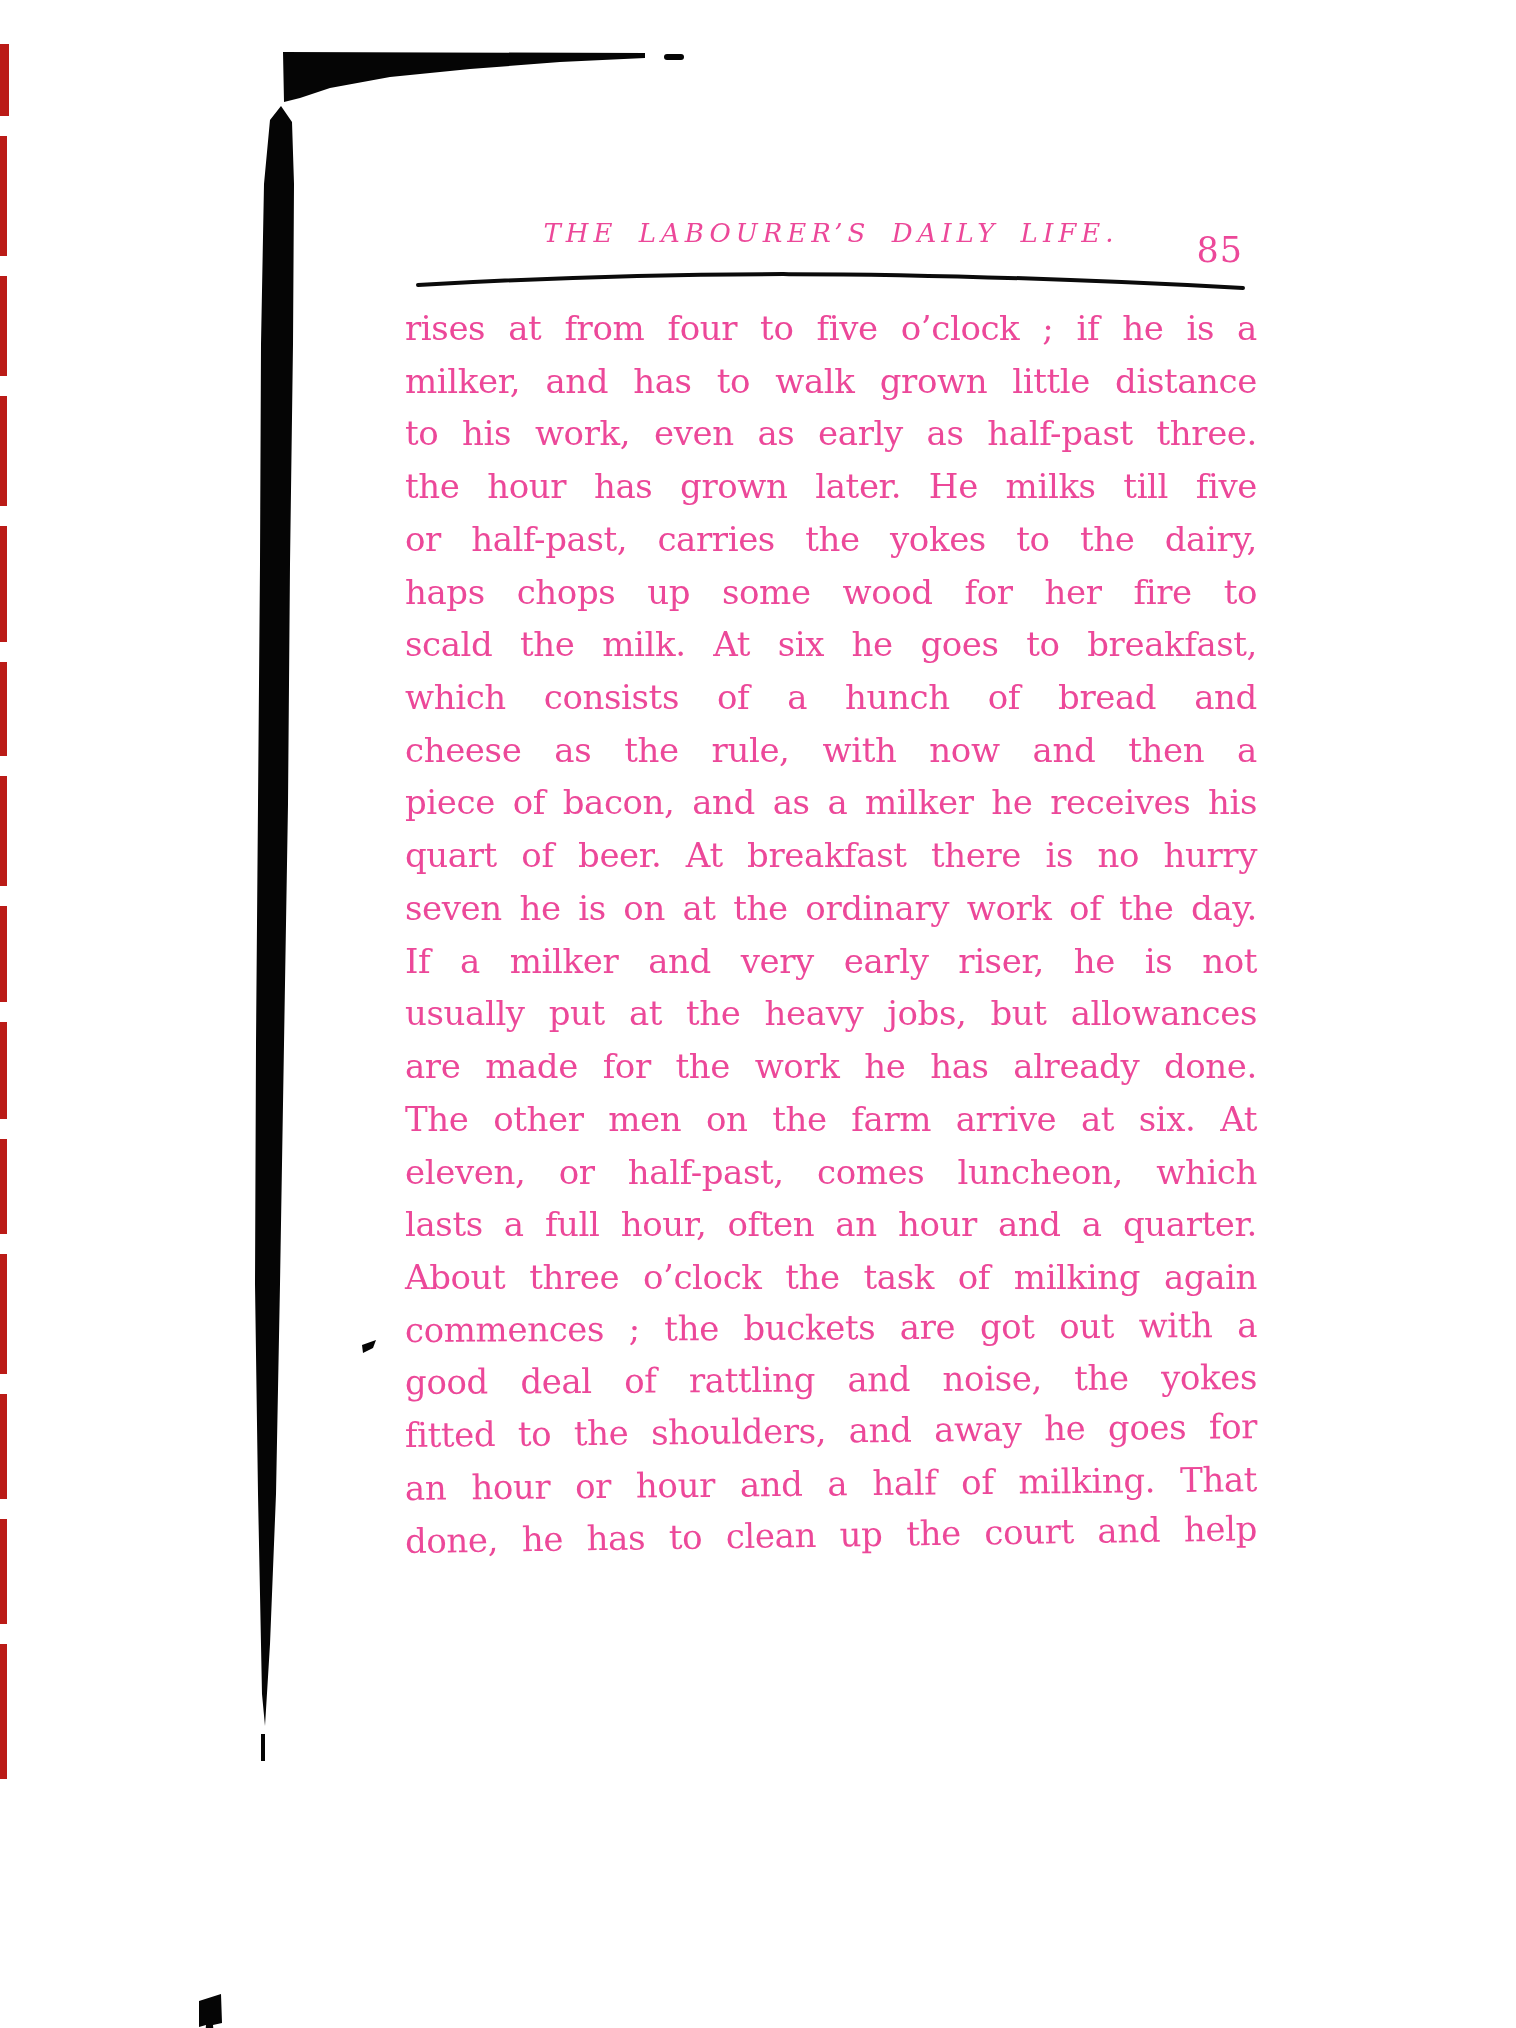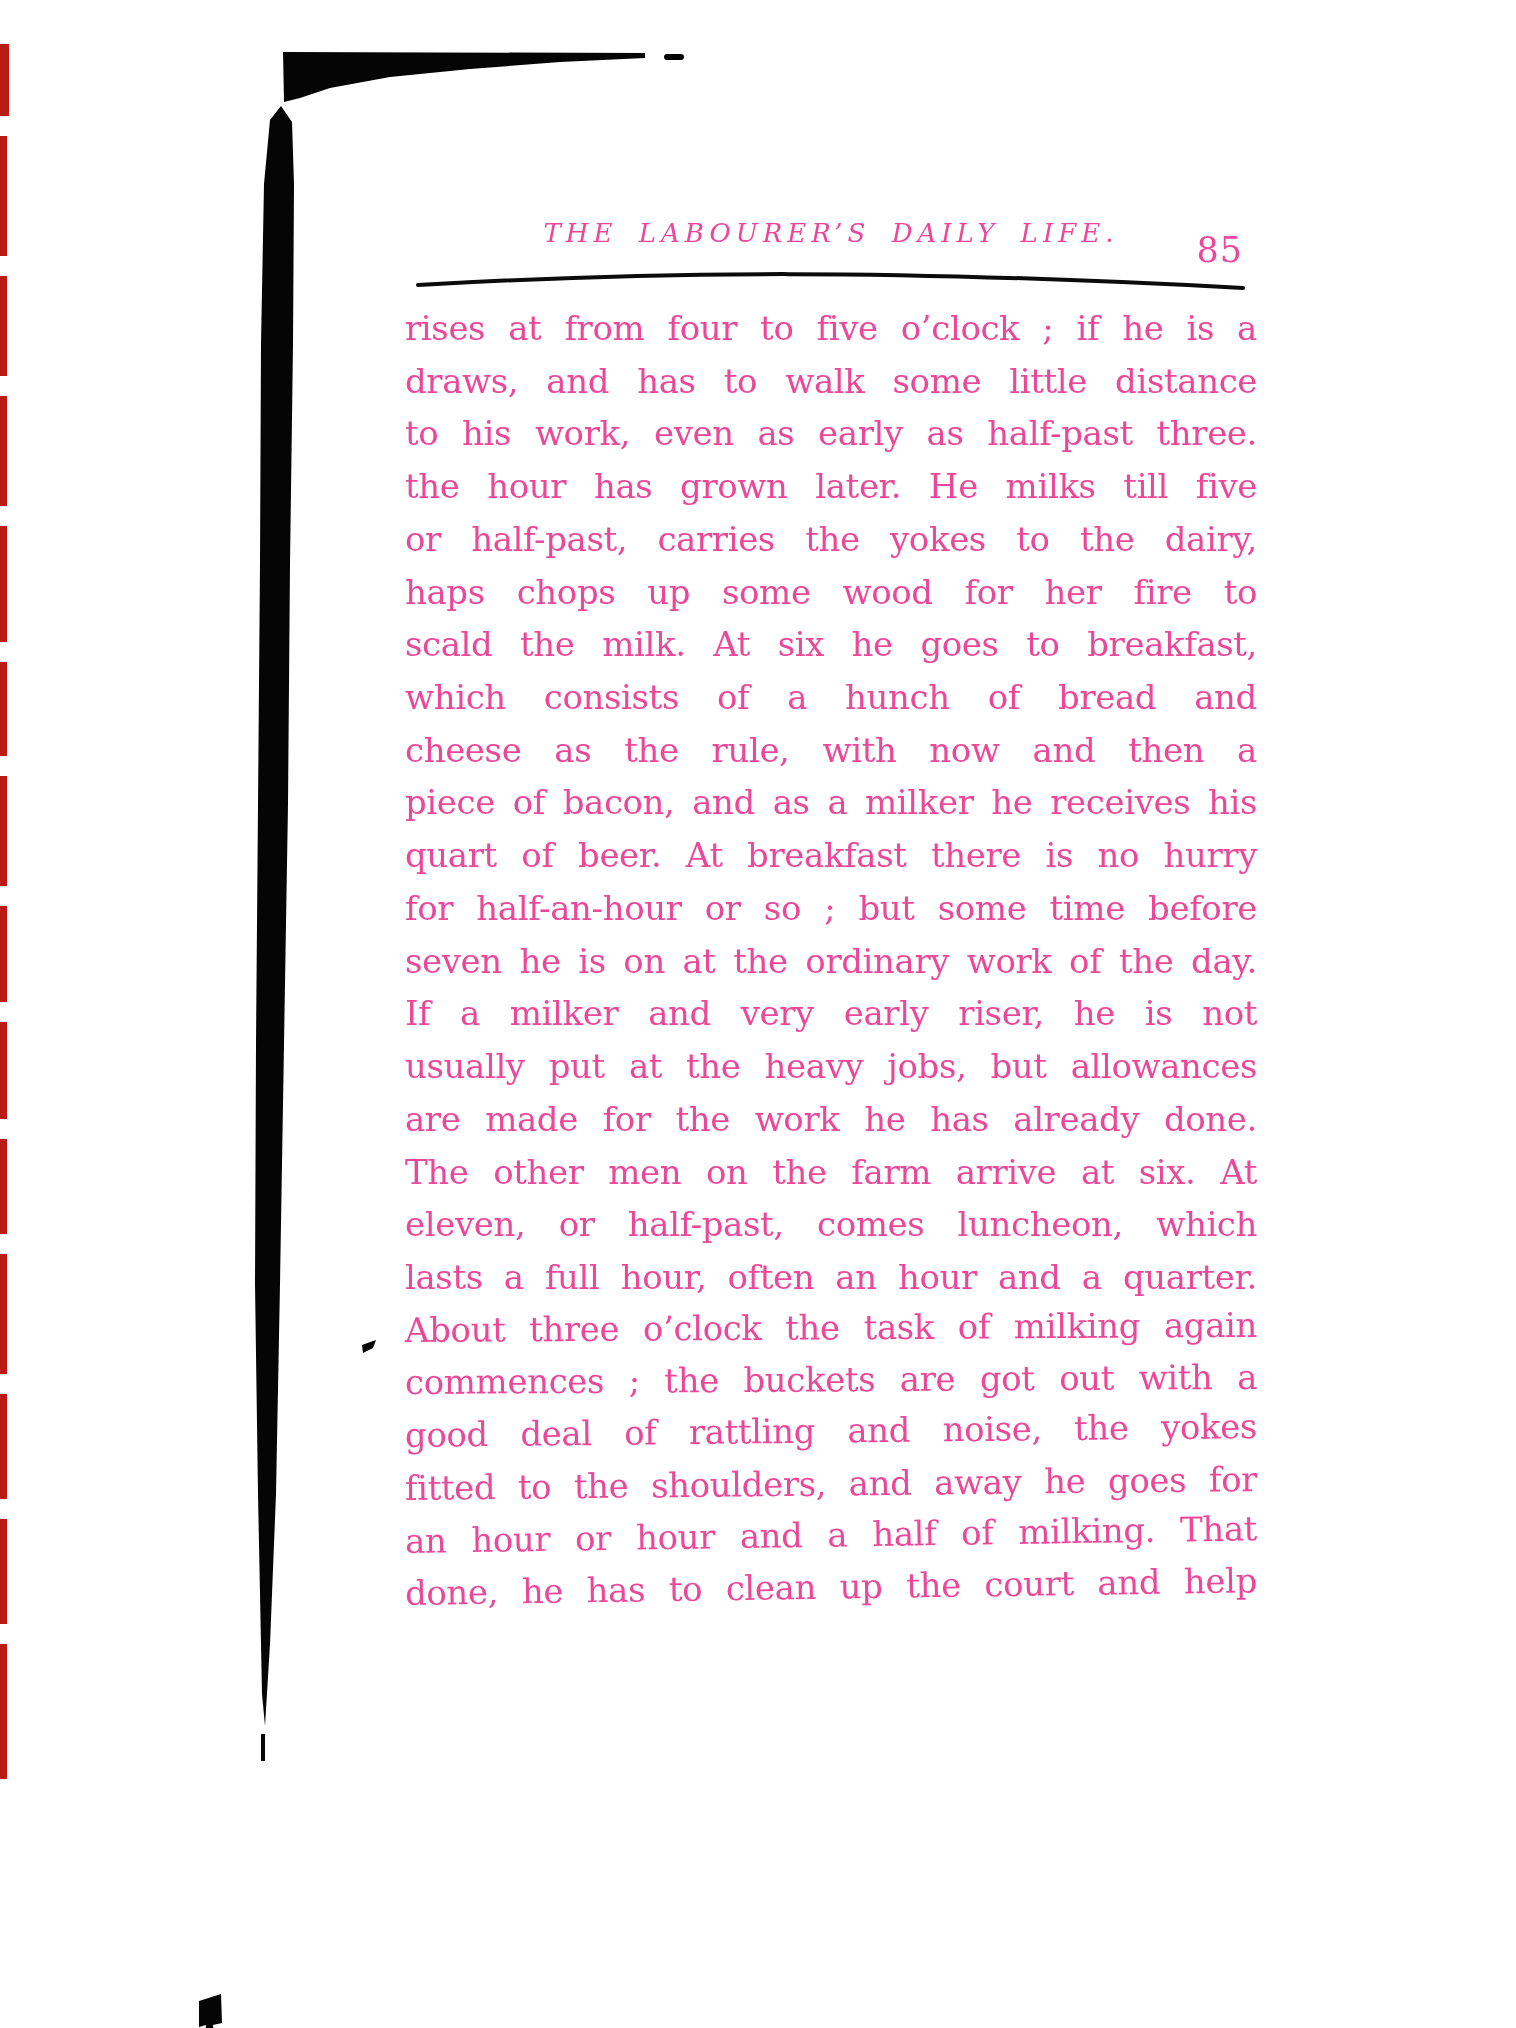--- a/index.html
+++ b/index.html
@@ -82,31 +82,30 @@
     <div class="header-title">THE LABOURER’S DAILY LIFE.</div>
     <div class="page-number">85</div>
   </div>
 
   <svg class="rule" viewBox="0 0 840 32" xmlns="http://www.w3.org/2000/svg">
     <path d="M 8,21 C 250,7 480,5 833,24" fill="none" stroke="#0b0b0b" stroke-width="4" stroke-linecap="round"></path>
   </svg>
 
   <div class="body">
       <div class="body-line">rises at from four to five o’clock ; if he is a</div>
-      <div class="body-line">draws, and has to walk some little distance</div>
+      <div class="body-line">milker, and has to walk grown little distance</div>
       <div class="body-line">to his work, even as early as half-past three.</div>
       <div class="body-line">the hour has grown later.  He milks till five</div>
       <div class="body-line">or half-past, carries the yokes to the dairy,</div>
       <div class="body-line">haps chops up some wood for her fire to</div>
       <div class="body-line">scald the milk.  At six he goes to breakfast,</div>
       <div class="body-line">which consists of a hunch of bread and</div>
       <div class="body-line">cheese as the rule, with now and then a</div>
       <div class="body-line">piece of bacon, and as a milker he receives his</div>
       <div class="body-line">quart of beer.  At breakfast there is no hurry</div>
-      <div class="body-line">for half-an-hour or so ; but some time before</div>
       <div class="body-line">seven he is on at the ordinary work of the day.</div>
       <div class="body-line">If a milker and very early riser, he is not</div>
       <div class="body-line">usually put at the heavy jobs, but allowances</div>
       <div class="body-line">are made for the work he has already done.</div>
       <div class="body-line">The other men on the farm arrive at six.  At</div>
       <div class="body-line">eleven, or half-past, comes luncheon, which</div>
       <div class="body-line">lasts a full hour, often an hour and a quarter.</div>
       <div class="body-line">About three o’clock the task of milking again</div>
       <div class="body-line">commences ; the buckets are got out with a</div>
       <div class="body-line">good deal of rattling and noise, the yokes</div>

